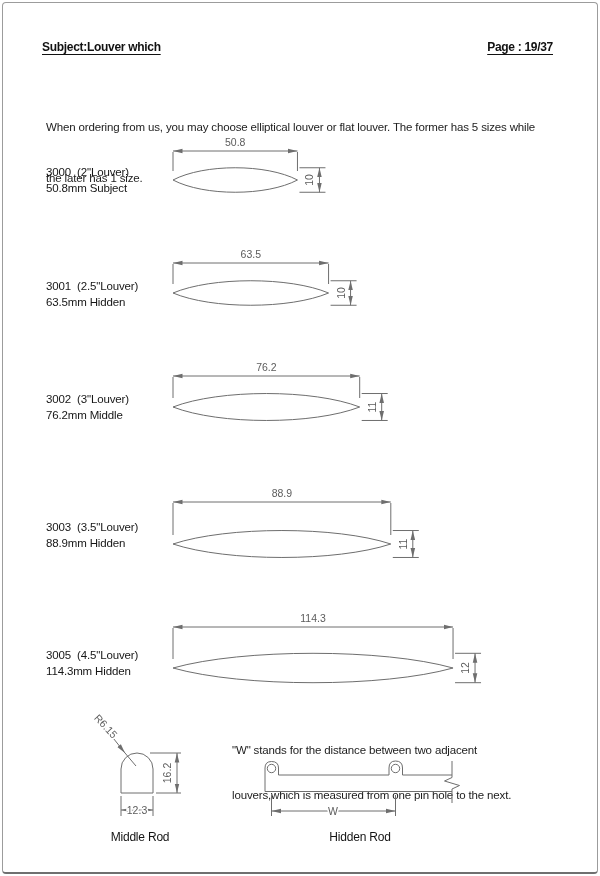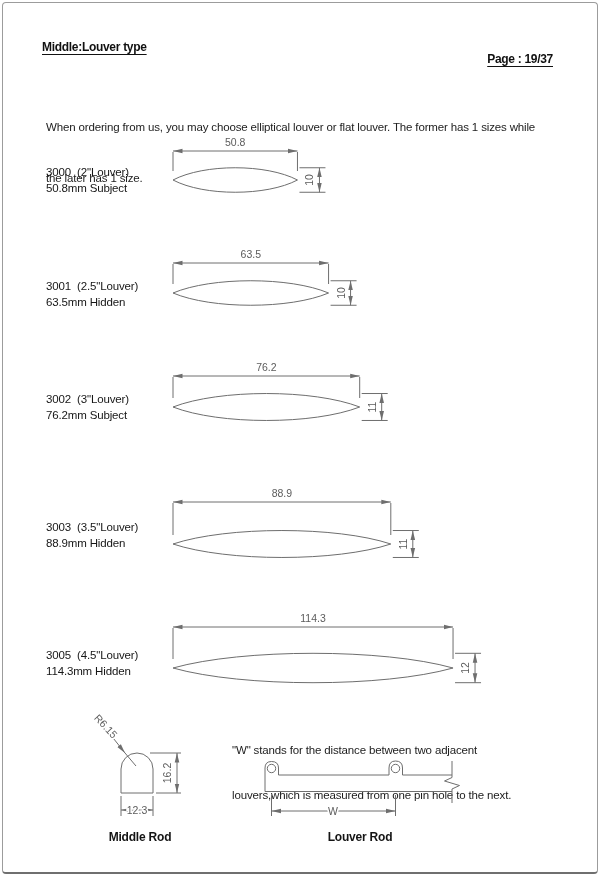--- a/index.html
+++ b/index.html
@@ -2,62 +2,62 @@
 <html><head>
 <meta charset="utf-8">
 <title>Louver type</title>
 <style>
   html,body{margin:0;padding:0;width:600px;height:876px;background:#ffffff;overflow:hidden;}
   body{position:relative;font-family:"Liberation Sans",sans-serif;color:#1f1f1f;}
   .frame{position:absolute;inset:2px;border:1px solid #9c9c9c;border-bottom:2px solid #6f6f6f;border-radius:4px;pointer-events:none;}
   .hdr{position:absolute;top:40px;font-size:12px;font-weight:700;letter-spacing:-0.3px;
        text-decoration:underline;text-underline-offset:3px;color:#111;white-space:pre;}
   #hdr-left{left:42px;}
-  #hdr-right{right:47px;margin-top:12px;}
+  #hdr-right{right:47px;}
   .intro{position:absolute;left:46px;top:85px;font-size:11.5px;letter-spacing:-0.15px;
          line-height:17px;color:#222;white-space:pre;}
   .louver-label{position:absolute;left:46px;font-size:11.5px;letter-spacing:-0.15px;
                 line-height:16px;white-space:pre;color:#161616;}
   .note{position:absolute;left:232px;top:713px;font-size:11.5px;letter-spacing:-0.15px;
         line-height:15px;color:#1c1c1c;white-space:pre;}
-  .rod-label{position:absolute;top:830px;font-size:12px;font-weight:700;letter-spacing:-0.2px;
+  .rod-label{position:absolute;top:830px;font-size:12px;font-weight:400;letter-spacing:-0.2px;
              transform:translateX(-50%);color:#141414;white-space:pre;}
   #mid-label{left:140px;}
   #hid-label{left:360px;}
   #drawing{position:absolute;left:0;top:0;}
   #drawing text{font-family:"Liberation Sans",sans-serif;}
 </style>
 </head>
 <body>
 
 <div class="frame"></div>
 
-<div class="hdr" id="hdr-left">Middle:Louver type</div>
+<div class="hdr" id="hdr-left">Subject:Louver which</div>
 <div class="hdr" id="hdr-right">Page : 19/37</div>
 
 <div class="intro">
-  <div>When ordering from us, you may choose elliptical louver or flat louver. The former has 1 sizes while</div>
+  <div>When ordering from us, you may choose elliptical louver or flat louver. The former has 5 sizes while</div>
   <div>the later has 1 size.</div>
 </div>
 
 <div id="louver-labels">
     <div class="louver-label" style="top: 164px;"><div>3000  (2"Louver)</div><div>50.8mm Subject</div></div>
     <div class="louver-label" style="top: 278px;"><div>3001  (2.5"Louver)</div><div>63.5mm Hidden</div></div>
-    <div class="louver-label" style="top: 391px;"><div>3002  (3"Louver)</div><div>76.2mm Subject</div></div>
+    <div class="louver-label" style="top: 391px;"><div>3002  (3"Louver)</div><div>76.2mm Middle</div></div>
     <div class="louver-label" style="top: 519px;"><div>3003  (3.5"Louver)</div><div>88.9mm Hidden</div></div>
     <div class="louver-label" style="top: 647px;"><div>3005  (4.5"Louver)</div><div>114.3mm Hidden</div></div>
   </div>
 
 <div class="note">
   <div>"W" stands for the distance between two adjacent</div>
   <div>louvers,which is measured from one pin hole to the next.</div>
 </div>
 
 <div class="rod-label" id="mid-label">Middle Rod</div>
-<div class="rod-label" id="hid-label">Louver Rod</div>
+<div class="rod-label" id="hid-label">Hidden Rod</div>
 
 <svg id="drawing" width="600" height="876" viewBox="0 0 600 876">
     <defs>
       <marker id="arw" viewBox="0 0 10 6" refX="9.5" refY="3" markerWidth="10" markerHeight="6" orient="auto-start-reverse" markerUnits="userSpaceOnUse">
         <path d="M0,0.7 L9.5,3 L0,5.3 Z" fill="#6e6e6e"></path>
       </marker>
     </defs>
     <g>
       <path d="M 173,180 C 204.115,163.66666666666666 266.345,163.66666666666666 297.46000000000004,180 C 266.345,196.33333333333334 204.115,196.33333333333334 173,180 Z" fill="none" stroke="#6e6e6e" stroke-width="1"></path>
       <line x1="173" y1="151" x2="297.46000000000004" y2="151" stroke="#6e6e6e" stroke-width="1" marker-start="url(#arw)" marker-end="url(#arw)"></line>

